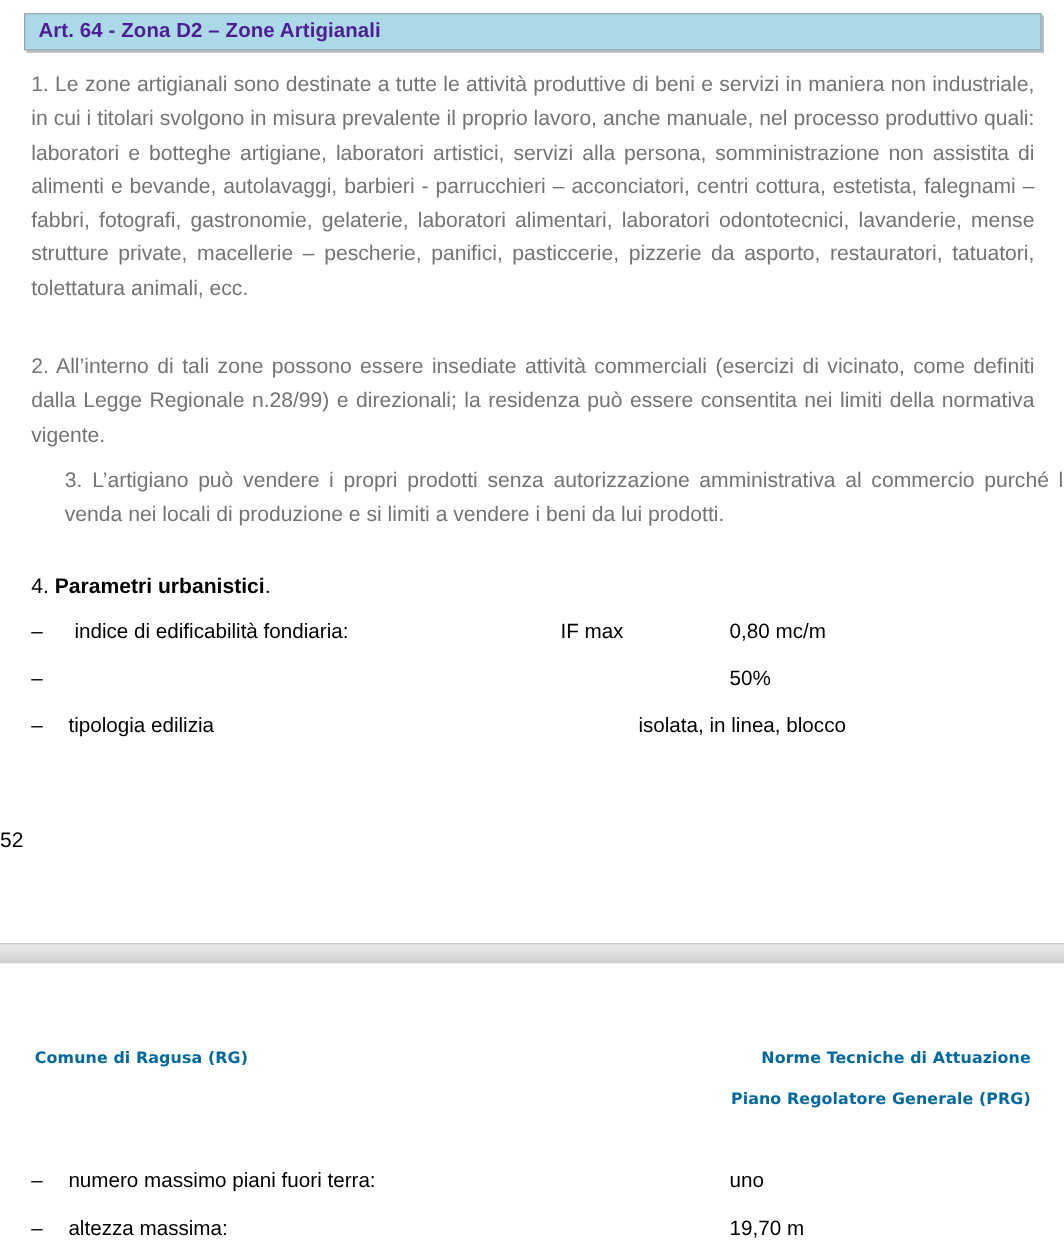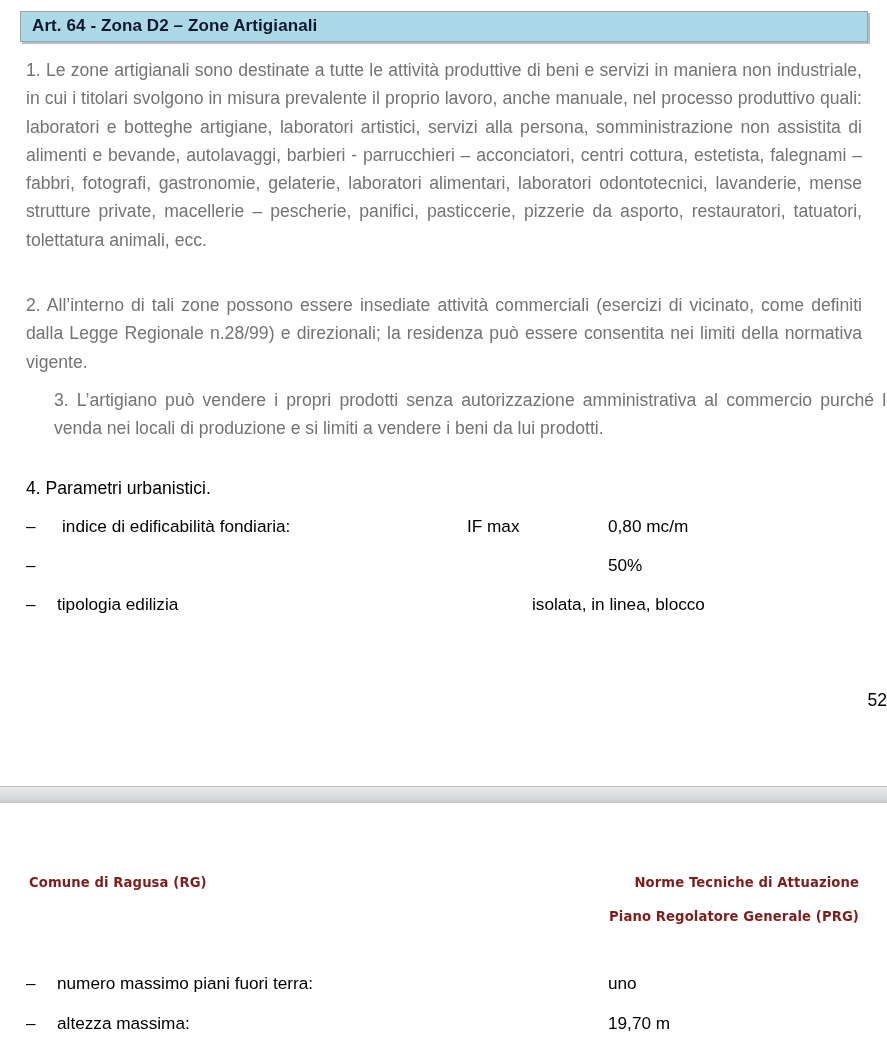--- a/index.html
+++ b/index.html
@@ -37,21 +37,21 @@
     box-sizing: border-box;
   }
   .article-header .title {
     position: absolute;
     left: 11px;
     top: 4px;
     font-size: 17px;
     font-weight: bold;
     letter-spacing: 0.1px;
     white-space: nowrap;
-    color: #0f172a;
+    color: #4c1d95;
   }
 
   .body-text {
     position: absolute;
     left: 26px;
     width: 836px;
     font-size: 17.6px;
     line-height: 28.3px;
     text-align: justify;
     text-justify: inter-word;
@@ -63,21 +63,21 @@
   #para-3 { top: 386px; margin-left: 28px; }
 
   #para-4 {
     position: absolute;
     left: 26px;
     top: 474px;
     width: 836px;
     font-size: 17.6px;
     line-height: 28px;
   }
-  #para-4 .bold { font-weight: normal; }
+  #para-4 .bold { font-weight: bold; }
 
   .param-row {
     position: absolute;
     left: 26px;
     width: 836px;
     font-size: 17.2px;
     height: 24px;
     line-height: 24px;
   }
   .param-row .dash {
@@ -113,21 +113,21 @@
   #row-if .pcol-a  { left: 441px; }
   #row-if .pcol-b  { left: 582px; text-align: center; }
   #row-rc .pcol-b  { left: 582px; }
   #row-tip .pcol-b { left: 506px; }
 
   .page-number {
     position: absolute;
     left: 0px;
     top: 690px;
     width: 887px;
-    text-align: right;
+    text-align: left;
     font-size: 17.5px;
     color: #000000;
   }
 
   
   #page-separator {
     position: absolute;
     left: 0;
     top: 786px;
     width: 887px;
@@ -146,21 +146,21 @@
     width: 887px;
     height: 247px;
     background: #ffffff;
   }
 
   .running-head {
     position: absolute;
     font-family: "DejaVu Sans", sans-serif;
     font-size: 13.2px;
     font-weight: bold;
-    color: #7f1d1d;
+    color: #0369a1;
     white-space: nowrap;
     letter-spacing: 0.1px;
   }
   #head-left  { left: 29px;  top: 72px; }
   #head-r1    { right: 28px; top: 72px; text-align: center; }
   #head-r2    { right: 28px; top: 106px; }
 
   .param-row-2 {
     position: absolute;
     left: 26px;

